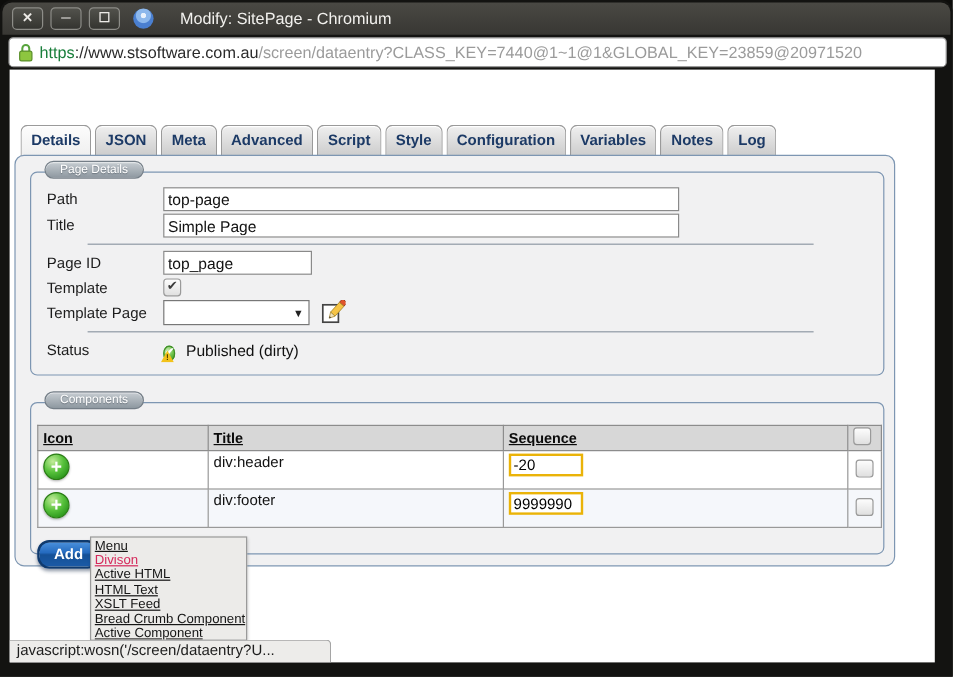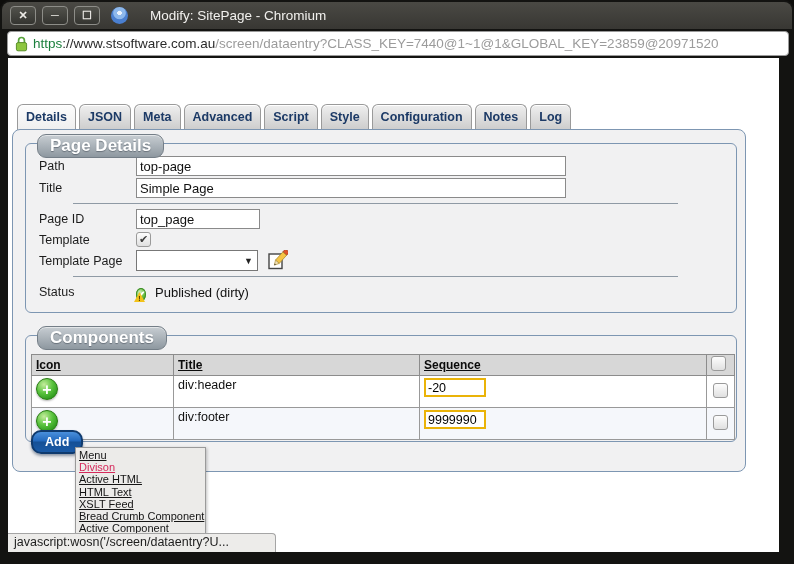--- a/index.html
+++ b/index.html
@@ -64,21 +64,21 @@
     position:absolute; left:4px; top:71px; width:734px; height:343px;
     border:1px solid #7d96b2; border-radius:8px; background:#f1f1f2;
   }
   .fieldset {
     position:relative; margin:13px 8px 0 12px; border:1px solid #7d96b2;
     border-radius:6px; padding:10px 0 8px;
   }
   .legend {
     position:absolute; top:-10px; left:11px; padding:1px 12px;
     background:linear-gradient(#c7cdd2,#8e98a0); border:1px solid #747e87; border-radius:9px;
-    color:#fff; font-weight:bold; font-size:17px;
+    color:#fff; font-weight:normal; font-size:10px;
     text-shadow:0 1px 1px rgba(60,70,80,.55); box-shadow:inset 0 1px 0 rgba(255,255,255,.5);
   }
   .frow { display:flex; align-items:center; padding-left:13px; margin:2px 0; min-height:20px; }
   .flabel { width:97px; flex:none; font-size:12.5px; color:#1c1c1c; }
   input.text {
     height:20px; border:1px solid #8a8a8a; background:#fff; font-size:13px;
     padding:0 3px; font-family:inherit; color:#111;
   }
   .w-lg { width:430px; } .w-sm { width:124px; }
   .sep { border:none; border-top:1px solid #8f9aa5; margin:5px 58px 5px 47px; }
@@ -174,20 +174,21 @@
 
 
     <div class="tabbar">
       <button class="tab active">Details</button>
       <button class="tab">JSON</button>
       <button class="tab">Meta</button>
       <button class="tab">Advanced</button>
       <button class="tab">Script</button>
       <button class="tab">Style</button>
       <button class="tab">Configuration</button>
+      <button class="tab">Variables</button>
       <button class="tab">Notes</button>
       <button class="tab">Log</button>
     </div>
 
     <div class="panel">
 
       <div class="fieldset">
         <span class="legend">Page Details</span>
 
         <div class="frow">
@@ -236,21 +237,21 @@
         <div class="frow">
           <span class="flabel">Status</span>
           <span class="status-wrap">
             <span class="status-circle">✔</span>
             <span class="warn-badge">!</span>
           </span>
           <span class="status-text">Published (dirty)</span>
         </div>
       </div>
 
-      <div class="fieldset" style="margin-top:22px;height:107px;padding-top:14px;">
+      <div class="fieldset" style="margin-top:22px;height:127px;padding-top:14px;">
         <span class="legend">Components</span>
 
         <table class="ctable">
           <colgroup>
               <col style="width:142px">
               <col style="width:246px">
               <col style="width:287px">
               <col style="width:28px">
             </colgroup>
           <tbody>

